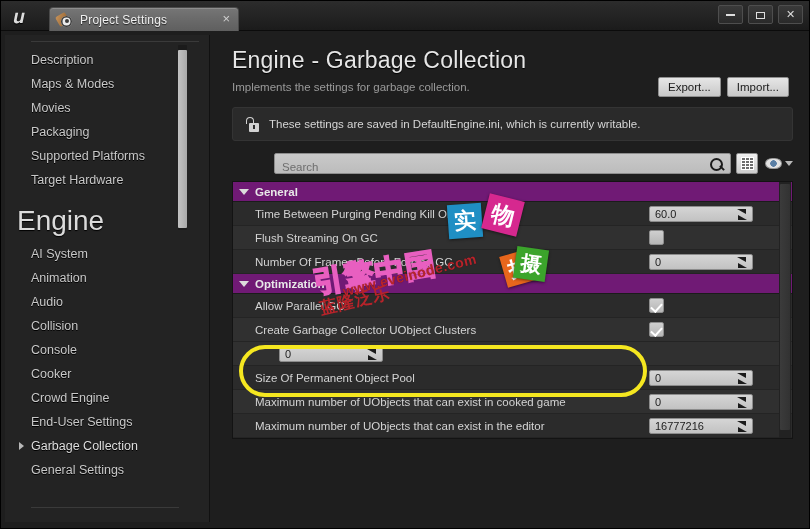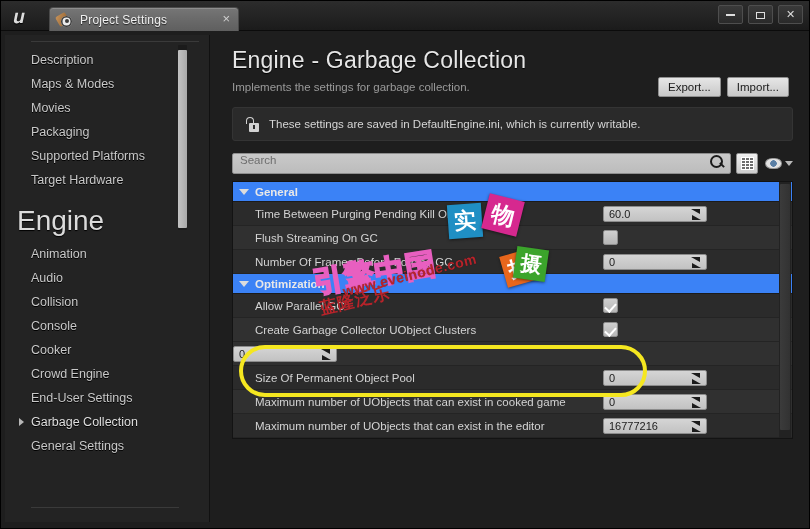--- a/index.html
+++ b/index.html
@@ -151,21 +151,21 @@
   .lock-icon .bodyb:after {
     content:""; position:absolute; left:4px; top:2px; width:2px; height:4px; background:#2a2a2a;
   }
   .notice-text { font-size: 11.5px; color: #d6d6d6; }
   
   .searchrow { margin-top: 12px; display: flex; align-items: center; gap: 5px; }
   .searchbox {
     flex: 1; height: 21px; position: relative;
     background: linear-gradient(to bottom,#c9c9c9,#bcbcbc);
     border: 1px solid #8d8d8d; border-radius: 2px;
-    display: flex; align-items: flex-start;
+    display: flex; align-items: flex-end; margin-left: 42px;
   }
   .searchbox input {
     flex: 1; border: none; outline: none; background: transparent;
     font-family: "Liberation Sans", sans-serif; font-size: 11.5px;
     color: #2a2a2a; padding-left: 7px;
   }
   .searchbox input::placeholder { color: #6e6e6e; }
   .mag {
     width: 16px; height: 16px; margin-right: 5px; position: relative; flex: none; cursor: pointer;
   }
@@ -199,40 +199,40 @@
   .caret-dn {
     width:0; height:0; border-left:4px solid transparent; border-right:4px solid transparent;
     border-top:5px solid #b9b9b9;
   }
   
   .proptable {
     margin-top: 7px; border: 1px solid #131313; background: #2b2b2b;
     position: relative; overflow: hidden;
   }
   .sec-header {
-    height: 20px; background: #3b82f6; border-bottom: 1px solid #1b1b1b;
+    height: 20px; background: #701a75; border-bottom: 1px solid #1b1b1b;
     display:flex; align-items:center; padding-left: 6px;
     font-size: 11.5px; font-weight: bold; color: #e8e8e8; cursor: pointer;
   }
   .sec-header .tri {
     width:0;height:0;margin-right:6px;
     border-left:5px solid transparent; border-right:5px solid transparent;
     border-top:6px solid #dcdcdc;
   }
   .prow {
     height: 24px; display:flex; align-items:center;
     border-bottom: 1px solid #242424;
     position: relative;
   }
   .prow.alt { background: #303030; }
   .prow .plabel {
     width: 370px; flex:none; padding-left: 22px;
     font-size: 11.5px; color: #d3d3d3; white-space: nowrap;
   }
-  .prow .pvalue { flex: 1; display:flex; align-items:center; }
+  .prow .pvalue { flex: 1; display:flex; align-items:center;margin-left:46px; }
   .numfield {
     width: 104px; height: 16px; position: relative;
     background: linear-gradient(to bottom,#d5d5d5,#c2c2c2);
     border: 1px solid #8c8c8c; border-radius: 2px;
     font-size: 11px; color: #1c1c1c; line-height: 15px; padding-left: 5px;
     cursor: text;
   }
   .spin {
     position:absolute; right: 5px; top: 2px; width: 10px; height: 11px;
     cursor: pointer;
@@ -333,20 +333,21 @@
         <div id="project-items">
             <div class="side-item"><span>Description</span></div>
             <div class="side-item"><span>Maps &amp; Modes</span></div>
             <div class="side-item"><span>Movies</span></div>
             <div class="side-item"><span>Packaging</span></div>
             <div class="side-item"><span>Supported Platforms</span></div>
             <div class="side-item"><span>Target Hardware</span></div>
           </div>
         <div class="side-group">Engine</div>
         <div id="engine-items">
+            <div class="side-item"><span>AI System</span></div>
             <div class="side-item"><span>Animation</span></div>
             <div class="side-item"><span>Audio</span></div>
             <div class="side-item"><span>Collision</span></div>
             <div class="side-item"><span>Console</span></div>
             <div class="side-item"><span>Cooker</span></div>
             <div class="side-item"><span>Crowd Engine</span></div>
             <div class="side-item"><span>End-User Settings</span></div>
             <div class="side-item selected"><span class="caret"></span><span>Garbage Collection</span></div>
             <div class="side-item"><span>General Settings</span></div>
           </div>

